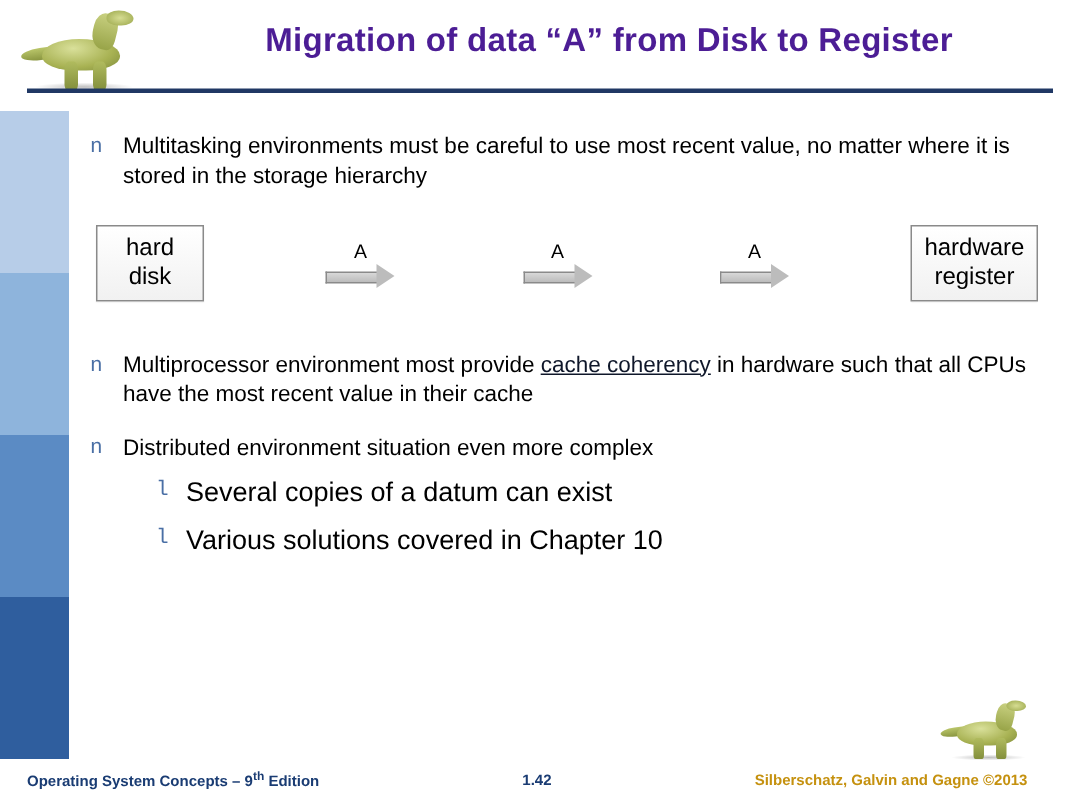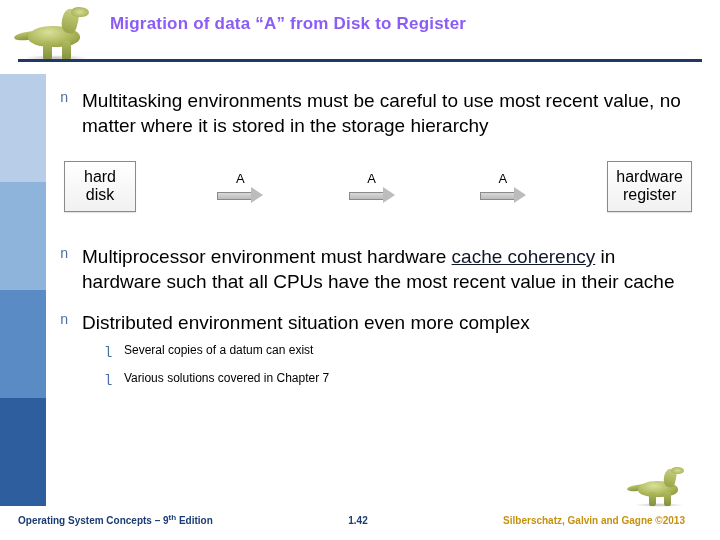--- a/index.html
+++ b/index.html
@@ -15,24 +15,24 @@
     position: relative;
     width: 100%;
     height: 100%;
   }
   .header {
     position: relative;
     height: 74px;
     padding: 14px 18px 0 18px;
   }
   .title {
-    font-size: 17px;
+    font-size: 22px;
     font-weight: bold;
-    color: #8b5cf6;
-    text-align: left;
+    color: #4c1d95;
+    text-align: center;
     padding-left: 92px;
     letter-spacing: 0.2px;
   }
   .header-rule {
     position: absolute;
     left: 18px;
     right: 18px;
     bottom: 12px;
     height: 3px;
     background: #203864;
@@ -75,37 +75,37 @@
   }
   .bullet-mark {
     width: 22px;
     flex: 0 0 22px;
     font-size: 14px;
     color: #4a6fa5;
     font-family: "Courier New", monospace;
     padding-top: 1px;
   }
   .bullet-text {
-    font-size: 19px;
+    font-size: 15px;
   }
   .sub-row {
     display: flex;
     align-items: flex-start;
     margin: 8px 0 0 44px;
     line-height: 1.32;
   }
   .sub-mark {
     width: 20px;
     flex: 0 0 20px;
     font-size: 14px;
     color: #4a6fa5;
     font-family: "Courier New", monospace;
     padding-top: 1px;
   }
-  .sub-text { font-size: 12px; }
+  .sub-text { font-size: 18px; }
   .link-like {
     color: #0f172a;
     text-decoration: underline;
     font-weight: normal;
   }
 
   
   .diagram {
     display: flex;
     align-items: center;
@@ -286,36 +286,36 @@
         <div class="arrow-label">A</div>
         <div class="arrow-shape"></div>
       </div>
       <div class="dbox"><span style="white-space:pre-line;">hardware
 register</span></div>
     </div>
 
     <div class="bullet-row">
       <div class="bullet-mark">n</div>
       <div class="bullet-text">
-        <span>Multiprocessor environment must hardware </span><span class="link-like">cache coherency</span><span> in hardware such that all CPUs have the most recent value in their cache</span>
+        <span>Multiprocessor environment most provide </span><span class="link-like">cache coherency</span><span> in hardware such that all CPUs have the most recent value in their cache</span>
       </div>
     </div>
 
     <div class="bullet-row" style="margin-bottom:6px;">
       <div class="bullet-mark">n</div>
       <div class="bullet-text">Distributed environment situation even more complex</div>
     </div>
 
     <div class="sub-row">
       <div class="sub-mark">l</div>
       <div class="sub-text">Several copies of a datum can exist</div>
     </div>
     <div class="sub-row">
       <div class="sub-mark">l</div>
-      <div class="sub-text">Various solutions covered in Chapter 7</div>
+      <div class="sub-text">Various solutions covered in Chapter 10</div>
     </div>
 
   </div>
 
   <div class="dino-bottom">
     <div class="dino">
       <div class="shadow"></div>
         <div class="tail"></div>
         <div class="body"></div>
       <div class="leg1"></div>

